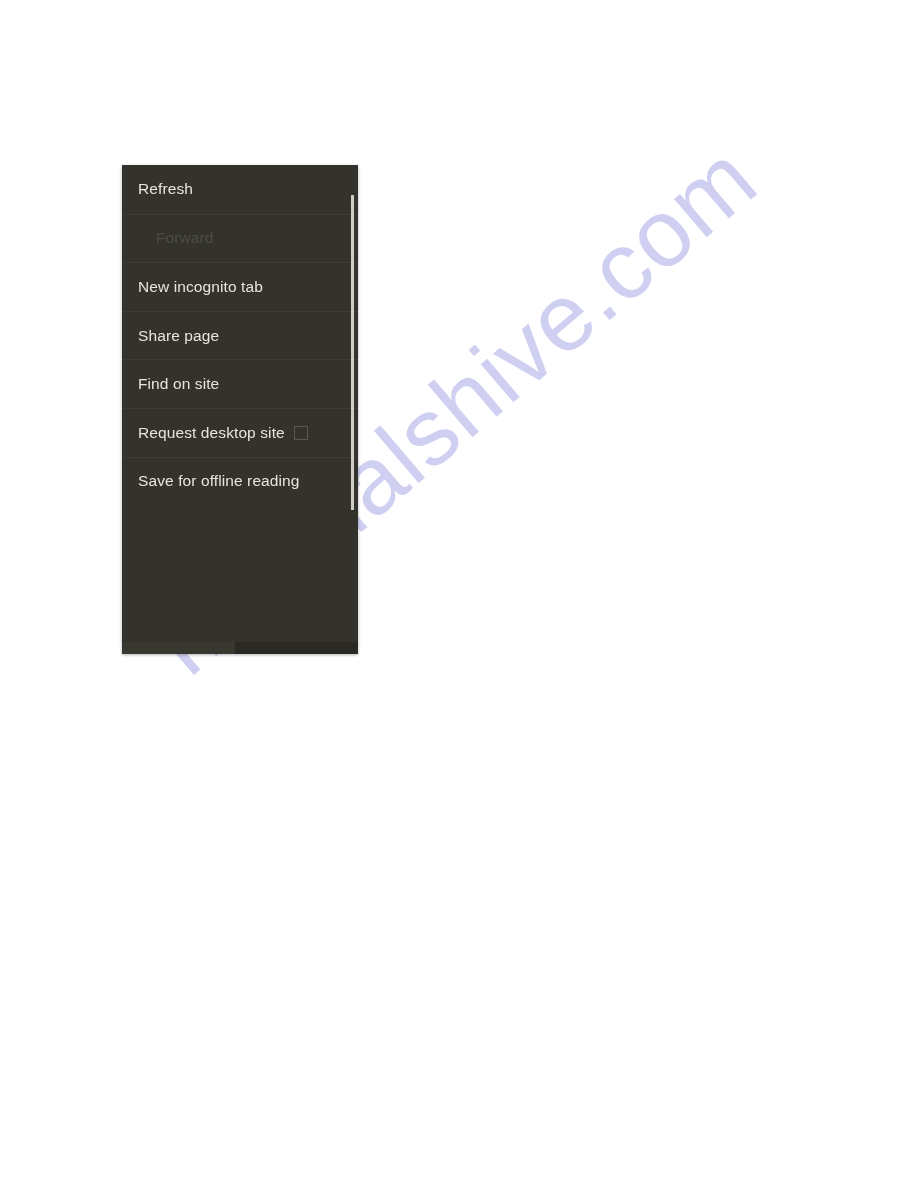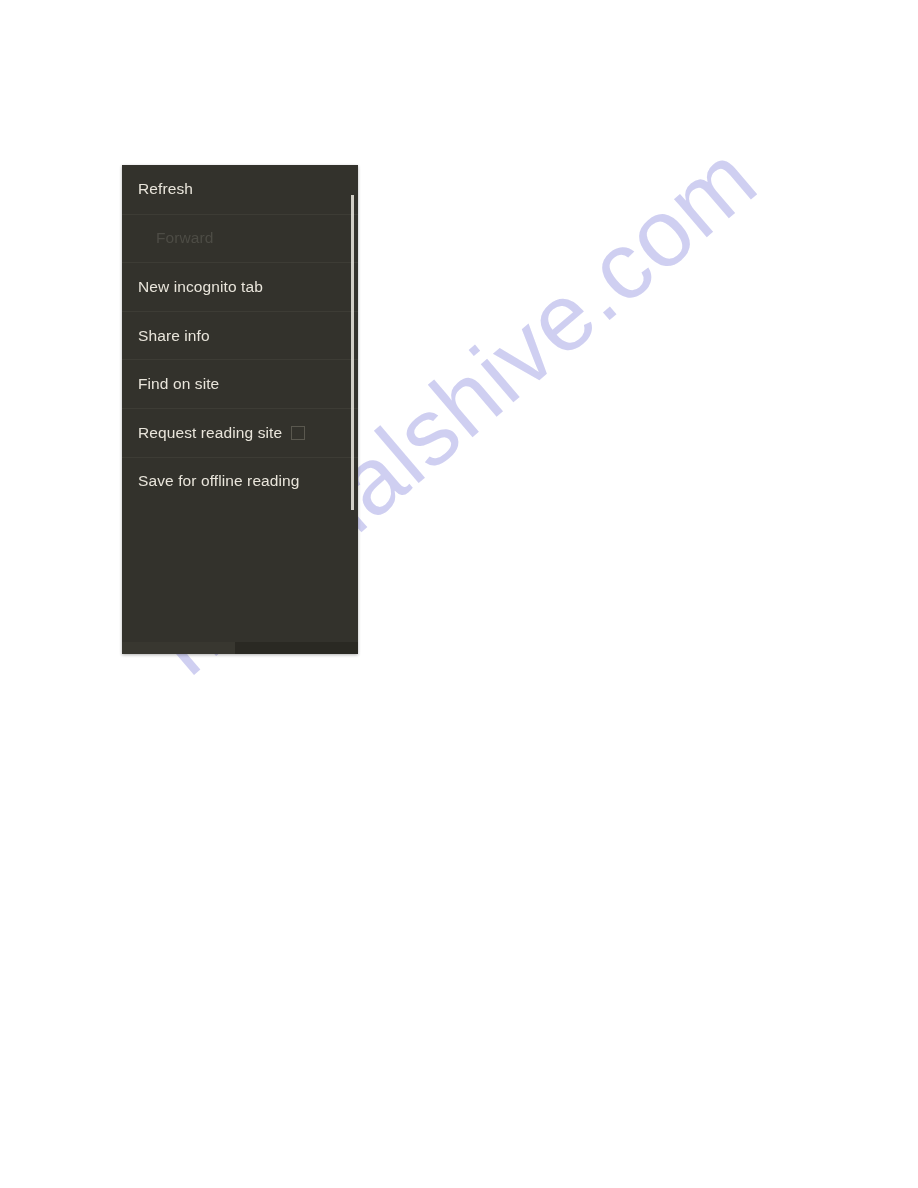--- a/index.html
+++ b/index.html
@@ -162,27 +162,27 @@
     <div class="menu-item">
           <span class="label">Refresh</span>
         </div>
         <div class="menu-item disabled">
           <span class="label">Forward</span>
         </div>
         <div class="menu-item">
           <span class="label">New incognito tab</span>
         </div>
         <div class="menu-item">
-          <span class="label">Share info</span>
+          <span class="label">Share page</span>
         </div>
         <div class="menu-item">
           <span class="label">Find on site</span>
         </div>
         <div class="menu-item">
-          <span class="label">Request reading site</span>
+          <span class="label">Request desktop site</span>
           <span class="checkbox"></span>
         </div>
         <div class="menu-item">
           <span class="label">Save for offline reading</span>
         </div>
       </div>
 
     <div id="menu-bottom-strip"></div>
     <div id="menu-bottom-strip-left"></div>
 

